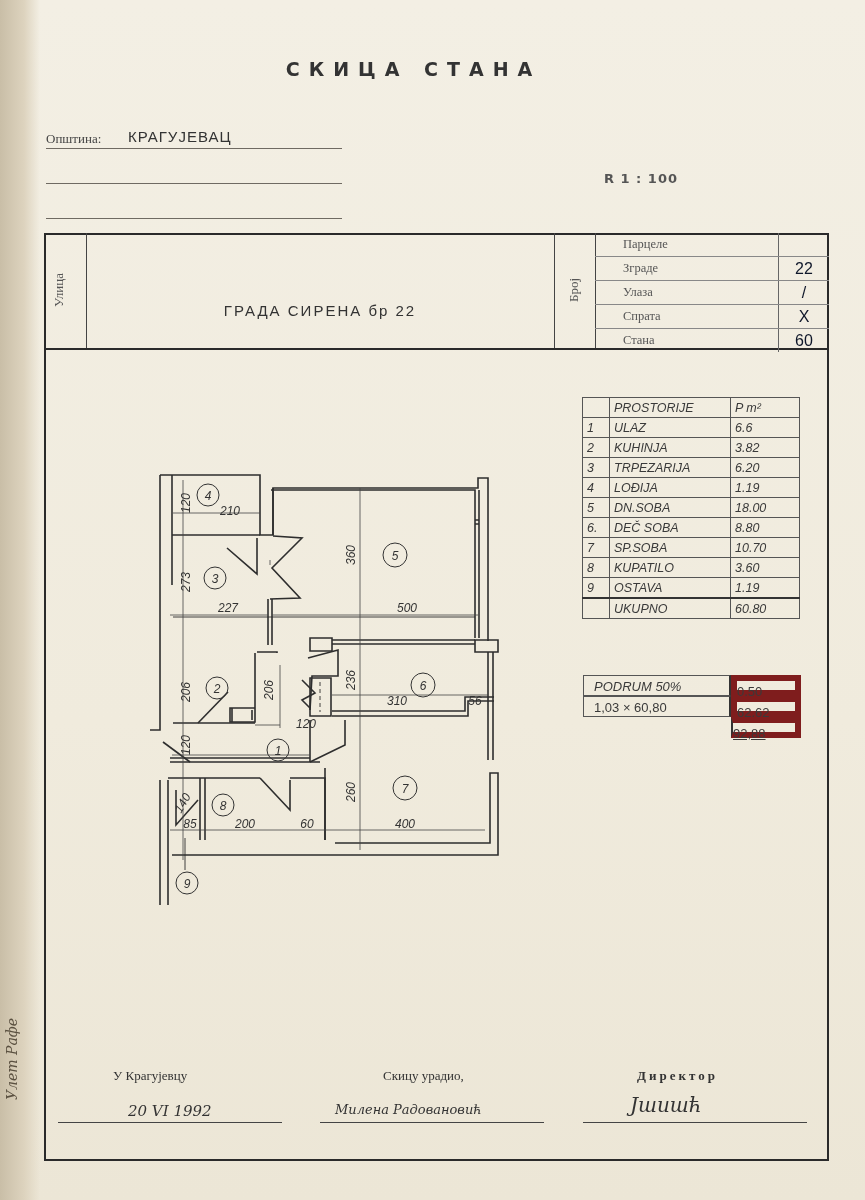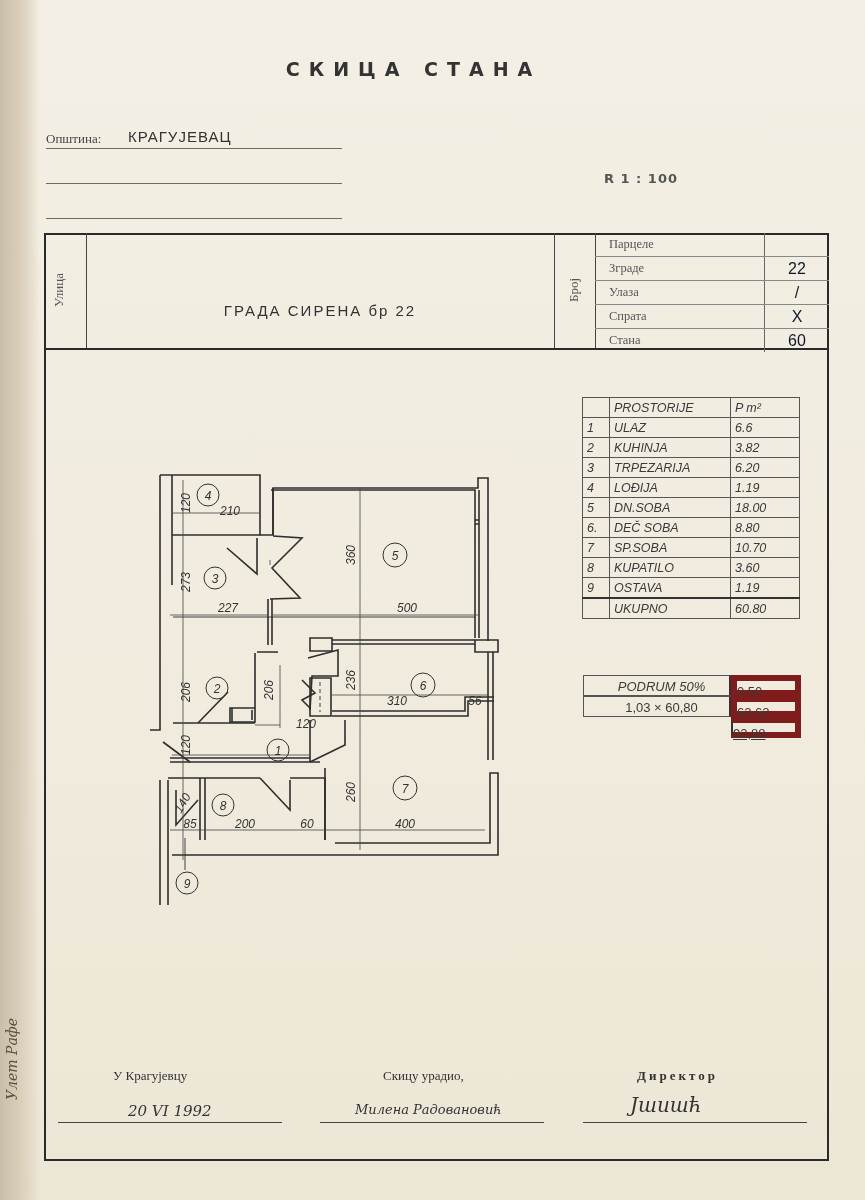--- a/index.html
+++ b/index.html
@@ -45,33 +45,33 @@
   }
   .street {
     position: absolute; left: 42px; top: 0; width: 468px; height: 115px;
     display: flex; align-items: center; justify-content: center; padding-top: 40px; box-sizing: border-box;
     font-size: 15px; letter-spacing: 2px; color: #333;
   }
   .broj-cell { position: absolute; left: 510px; top: 0; width: 40px; height: 115px; border-left: 1px solid #444; border-right: 1px solid #444; }
   .num-table { position: absolute; left: 551px; top: 0; width: 234px; }
   .num-row { height: 23px; display: flex; border-bottom: 1px solid #888; }
   .num-row:last-child { border-bottom: none; }
-  .num-label { width: 155px; padding-left: 14px; font-family: "Liberation Serif", serif; font-size: 12.5px; color: #555; line-height: 23px; border-right: 1px solid #666; }
+  .num-label { width: 155px; padding-left: 28px; font-family: "Liberation Serif", serif; font-size: 12.5px; color: #555; line-height: 23px; border-right: 1px solid #666; }
   .num-value { flex: 1; text-align: center; font-size: 16px; color: #0f172a; line-height: 23px; }
   .rooms {
     position: absolute; left: 582px; top: 397px; width: 218px; border-collapse: collapse;
     font-style: italic; font-size: 12.5px; color: #3a3a3a;
   }
   .rooms td { border: 1px solid #555; height: 19px; padding: 0 4px; }
   .rooms td.n { width: 18px; }
   .rooms td.v { width: 60px; }
   .rooms tr.total td { border-top: 2px solid #333; }
   .summary { position: absolute; left: 583px; top: 675px; width: 218px; font-size: 13px; color: #3a3a3a; }
   .sum-row { display: flex; height: 21px; }
-  .sum-l { width: 148px; border: 1px solid #555; border-right: 2px solid #333; padding-left: 10px; line-height: 21px; box-sizing: border-box; text-align: center; }
+  .sum-l { width: 148px; border: 1px solid #555; border-right: 2px solid #333; padding-left: 10px; line-height: 21px; box-sizing: border-box; }
   .sum-v { flex: 1; border: 6px solid #7f1d1d; text-align: left; line-height: 21px; text-decoration: underline; }
   .sig-label { position: absolute; top: 1068px; font-family: "Liberation Serif", serif; font-size: 13px; color: #333; }
   .sig-value { position: absolute; top: 1102px; font-family: "DejaVu Serif", serif; font-style: italic; font-size: 15px; color: #333; }
   .side-note { position: absolute; left: 4px; top: 1100px; transform: rotate(-90deg); transform-origin: left top; font-family: "DejaVu Serif", serif; font-style: italic; font-size: 14px; color: #5a5040; white-space: nowrap; }
   svg.plan { position: absolute; left: 110px; top: 460px; }
   svg.plan text { font-family: "Liberation Sans", sans-serif; font-style: italic; fill: #333; }
 </style>
 </head>
 <body>
 
@@ -310,18 +310,18 @@
     <text transform="translate(245,332) rotate(-90)">260</text>
     <text transform="translate(76,345) rotate(-60)">140</text>
   </g>
 </svg>
 
 <div class="sig-label" style="left:113px;">У Крагујевцу</div>
 <div class="sig-value" style="left:128px;">20 VI 1992</div>
 <div class="hline" style="left:58px;top:1122px;width:224px;background:#444;"></div>
 
 <div class="sig-label" style="left:383px;">Скицу урадио,</div>
-<div class="sig-value" style="left:335px;font-size:13px;margin-left:20px;">Милена Радовановић</div>
+<div class="sig-value" style="left:335px;font-size:13px;">Милена Радовановић</div>
 <div class="hline" style="left:320px;top:1122px;width:224px;background:#444;"></div>
 
 <div class="sig-label" style="left:637px;font-weight:bold;letter-spacing:3px;">Директор</div>
 <div class="sig-value" style="left:630px;font-size:20px;top:1093px;">Јшишћ</div>
 <div class="hline" style="left:583px;top:1122px;width:224px;background:#444;"></div>
 
 </body></html>

